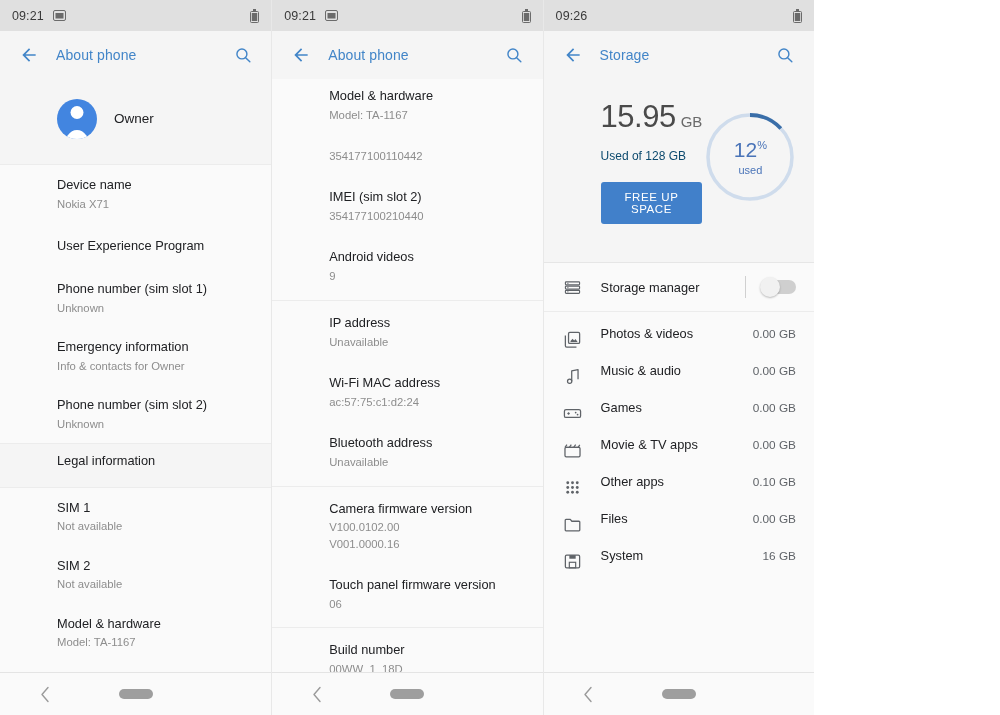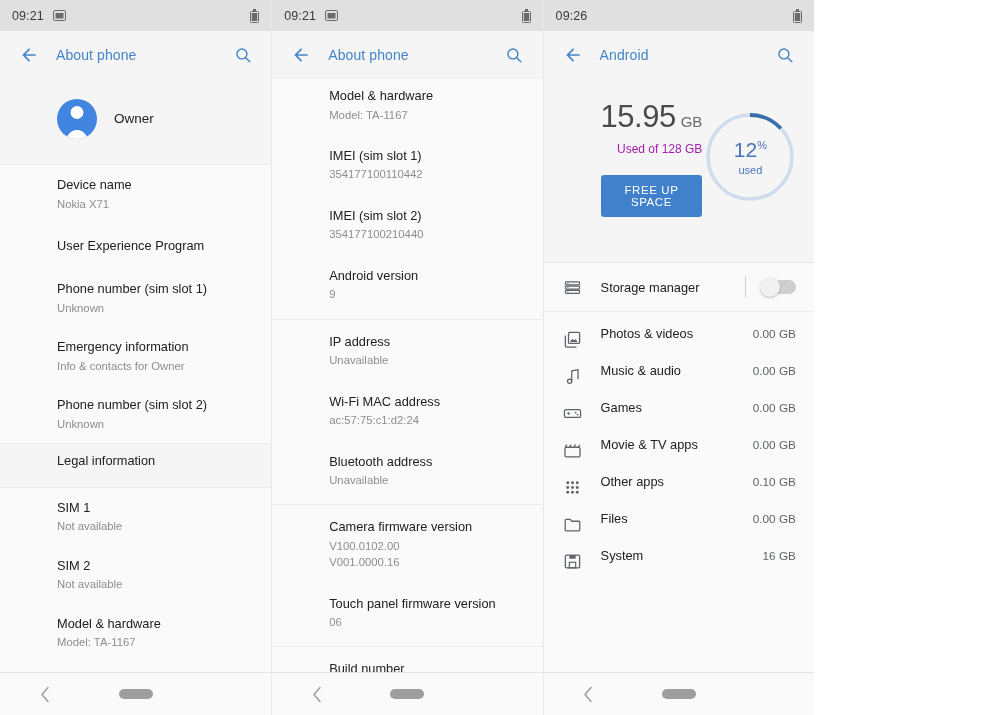--- a/index.html
+++ b/index.html
@@ -75,21 +75,21 @@
   
   .storage-head {
     background: #f5f5f5;
     padding: 22px 22px 22px 57px;
     display: flex; align-items: flex-start; justify-content: space-between;
     border-bottom: 1px solid #e6e6e6;
     height: 184px;
   }
   .used-num { font-size: 31px; color: #4a4a4a; font-weight: 400; line-height: 1; letter-spacing: -.5px; }
   .used-unit { font-size: 15px; color: #6a6a6a; margin-left: 5px; }
-  .used-of { font-size: 12px; color: #a21caf; margin-top: 10px; text-align: right; }
+  .used-of { font-size: 12px; color: #0c4a6e; margin-top: 17px; }
   .freebtn {
     margin-top: 19px; display: inline-block;
     background: #4180ca; color: #fff;
     font-size: 11.5px; letter-spacing: .6px;
     padding: 9px 13px; border-radius: 3px;
     border: none; cursor: pointer;
     font-family: inherit;
   }
   .donut-wrap { position: relative; width: 96px; height: 96px; margin-top: 8px; margin-right: 8px; }
   .donut-wrap svg { display: block; }
@@ -263,29 +263,28 @@
       </span>
     </div>
 
     <div class="body">
       <div class="list">
         <div class="row" style="padding-top:8px">
           <div class="k">Model &amp; hardware</div>
           <div class="v">Model: TA-1167</div>
         </div>
         <div class="row" style="padding-top:13px">
-          <div class="k">IMEI (sim slot 1)</div>
           <div class="v">354177100110442</div>
         </div>
         <div class="row" style="padding-top:13px">
           <div class="k">IMEI (sim slot 2)</div>
           <div class="v">354177100210440</div>
         </div>
         <div class="row" style="padding-top:13px;padding-bottom:16px">
-          <div class="k">Android version</div>
+          <div class="k">Android videos</div>
           <div class="v">9</div>
         </div>
         <div class="row sep" style="padding-top:13px">
           <div class="k">IP address</div>
           <div class="v">Unavailable</div>
         </div>
         <div class="row" style="padding-top:13px">
           <div class="k">Wi-Fi MAC address</div>
           <div class="v">ac:57:75:c1:d2:24</div>
         </div>
@@ -336,21 +335,21 @@
           </svg>
       </span>
     </div>
 
     <div class="appbar">
       <span class="back">
         <svg width="20" height="20" viewBox="0 0 24 24">
             <path d="M20 11H7.8l5.6-5.6L12 4l-8 8 8 8 1.4-1.4L7.8 13H20z" fill="#4285c8"></path>
           </svg>
       </span>
-      <span class="title">Android</span>
+      <span class="title">Storage</span>
       <span class="search">
         <svg width="19" height="19" viewBox="0 0 24 24">
             <circle cx="10" cy="10" r="6.3" fill="none" stroke="#4285c8" stroke-width="1.8"></circle>
             <line x1="14.7" y1="14.7" x2="20" y2="20" stroke="#4285c8" stroke-width="1.8" stroke-linecap="round"></line>
           </svg>
       </span>
     </div>
 
     <div class="body">
       <div class="storage-head">

